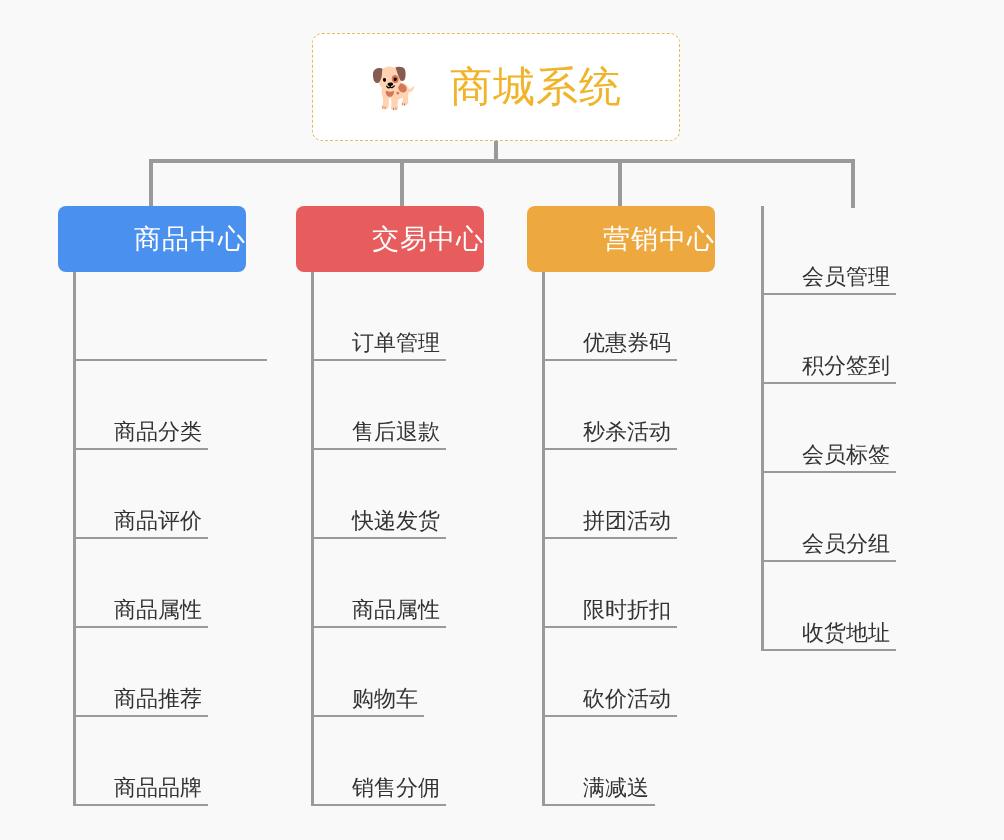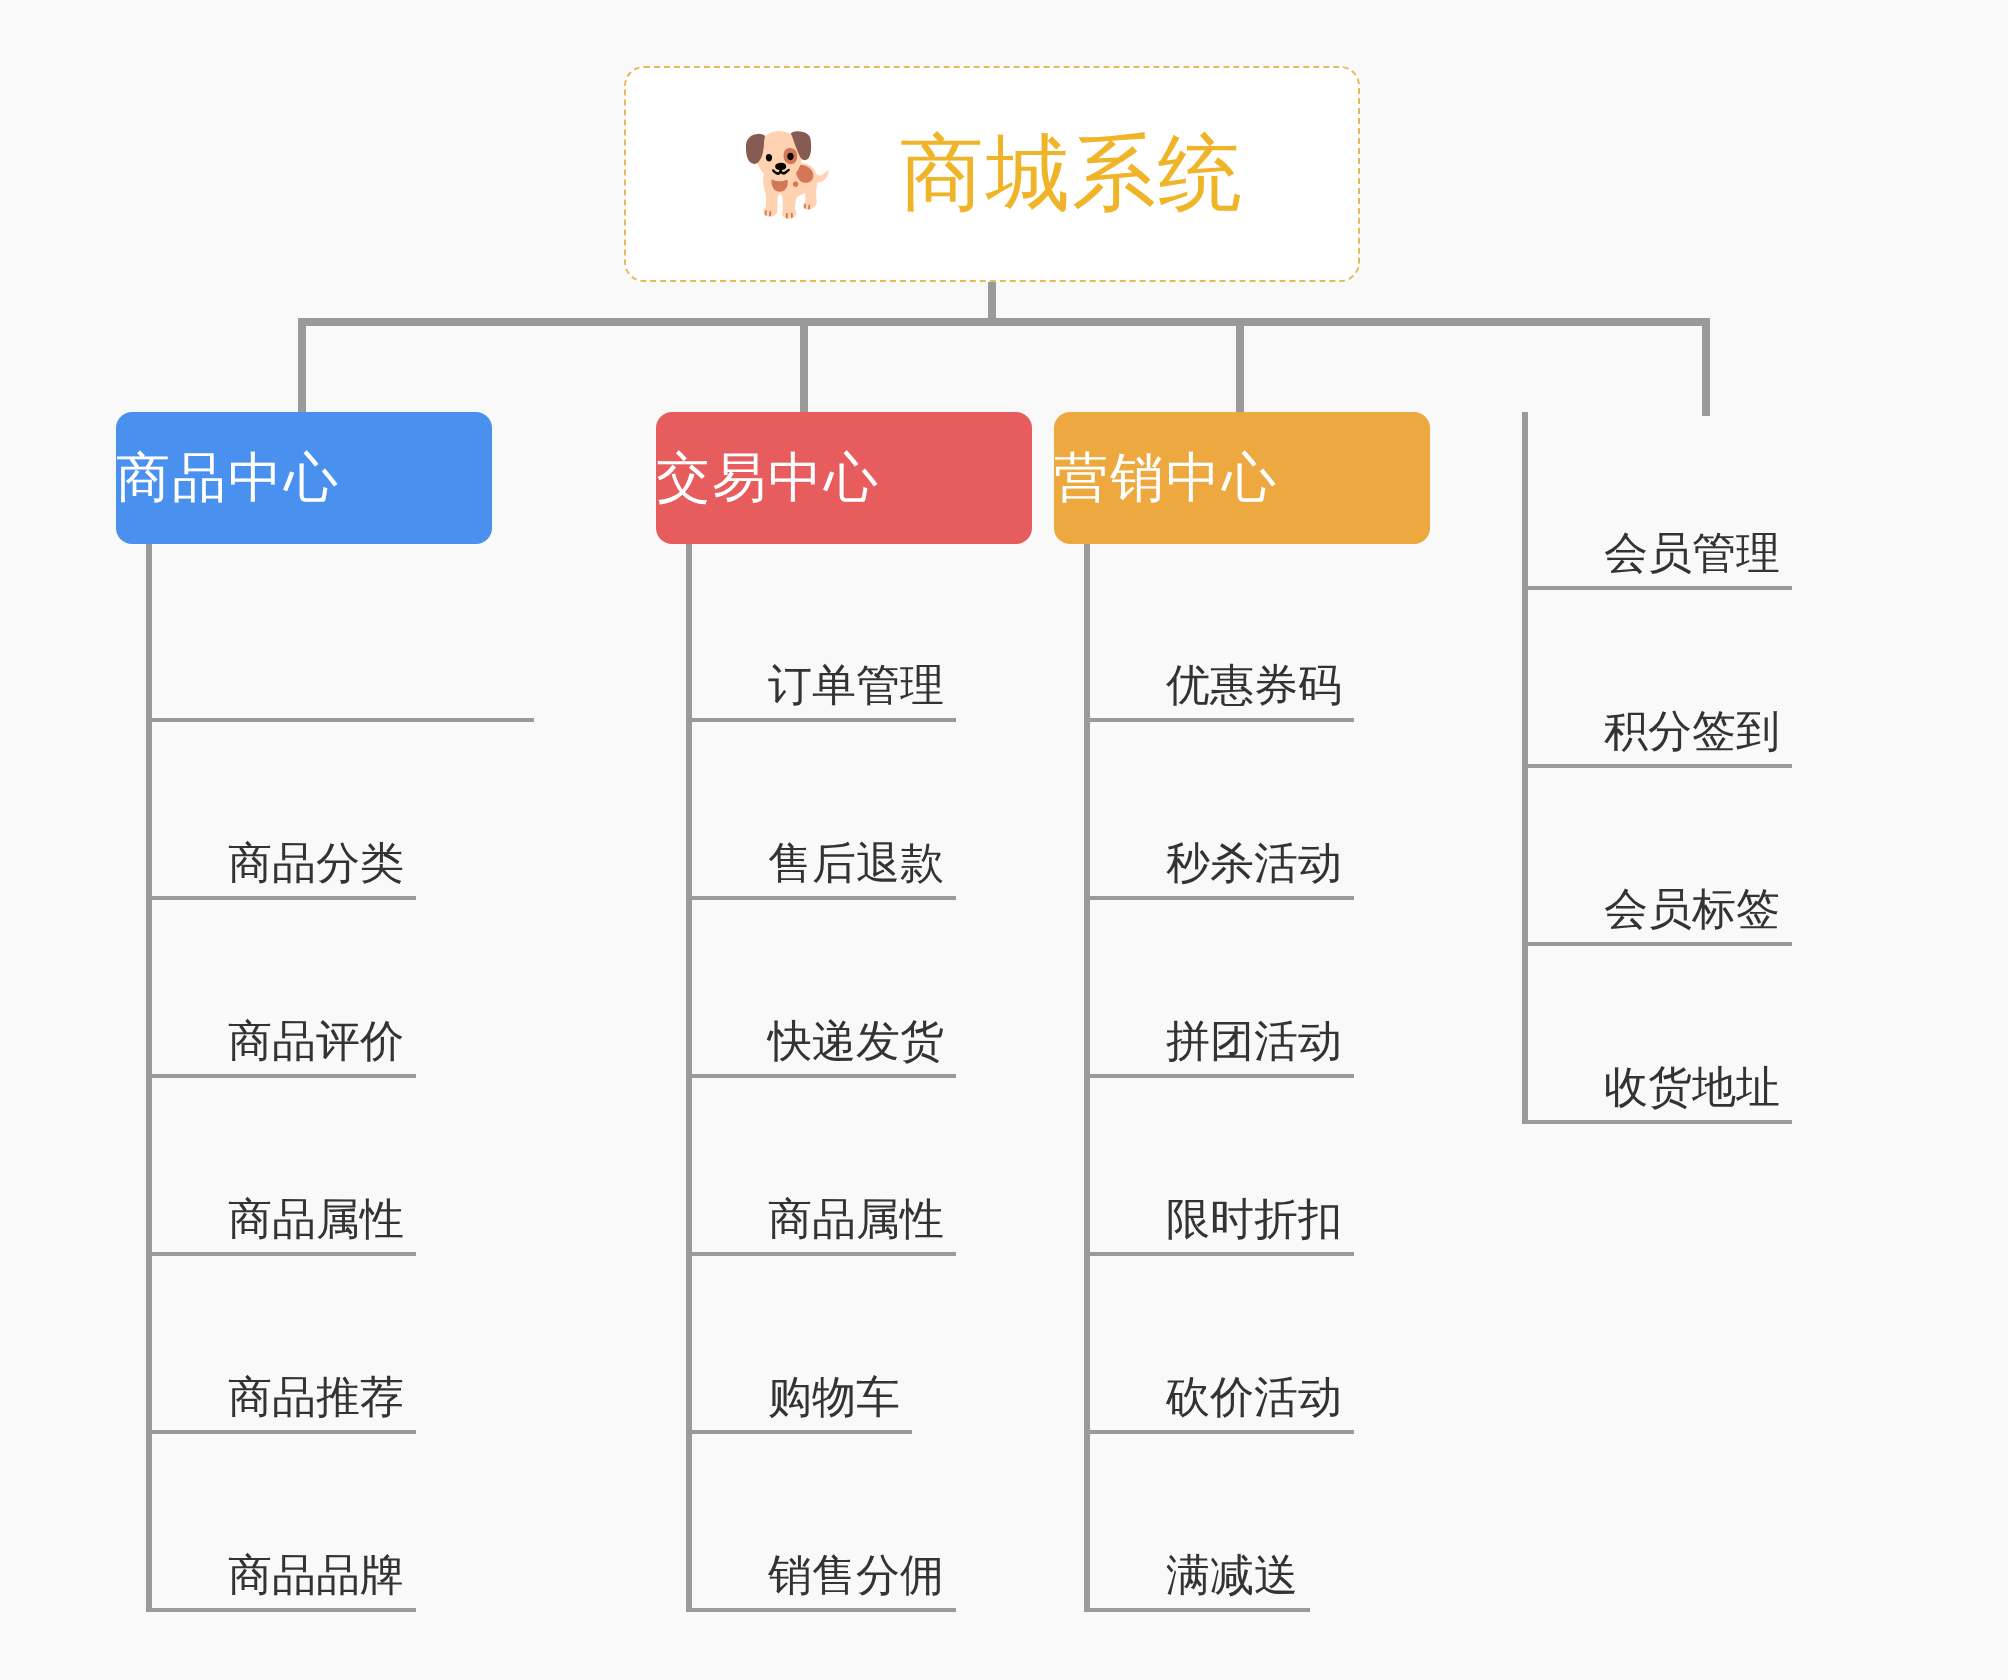--- a/index.html
+++ b/index.html
@@ -63,21 +63,21 @@
     position: absolute;
     top: 206px;
     width: 188px;
   }
   .cat-box {
     position: relative;
     height: 66px;
     border-radius: 8px;
     display: flex;
     align-items: center;
-    justify-content: flex-start;
+    justify-content: flex-end;
     color: #ffffff;
     font-size: 27px;
     letter-spacing: 1px;
     white-space: nowrap;
   }
   .branch {
     position: relative;
     margin-left: 15px;
     padding-left: 0;
     border-left: 3px solid #9a9a9a;
@@ -101,21 +101,21 @@
   .leaf-rule {
     position: absolute;
     left: 0;
     bottom: 0;
     height: 2px;
     background: #9a9a9a;
   }
 
   
   .col-0 { left: 58px; }
-  .col-1 { left: 328px; }
+  .col-1 { left: 296px; }
   .col-2 { left: 527px; }
   .col-3 { left: 746px; }
 </style>
 </head>
 <body>
 
 <div id="stage">
 
   <div class="root-node">
     <span class="root-emoji">🐕</span>
@@ -232,19 +232,23 @@
       </div>
       <div class="leaf">
         <span class="leaf-label">积分签到</span>
         <span class="leaf-rule" style="width: 132px;"></span>
       </div>
       <div class="leaf">
         <span class="leaf-label">会员标签</span>
         <span class="leaf-rule" style="width: 132px;"></span>
       </div>
       <div class="leaf">
+        <span class="leaf-label">会员分组</span>
+        <span class="leaf-rule" style="width: 132px;"></span>
+      </div>
+      <div class="leaf">
         <span class="leaf-label">收货地址</span>
         <span class="leaf-rule" style="width: 132px;"></span>
       </div>
     </div>
   </div>
 
 </div>
 
 </body></html>

